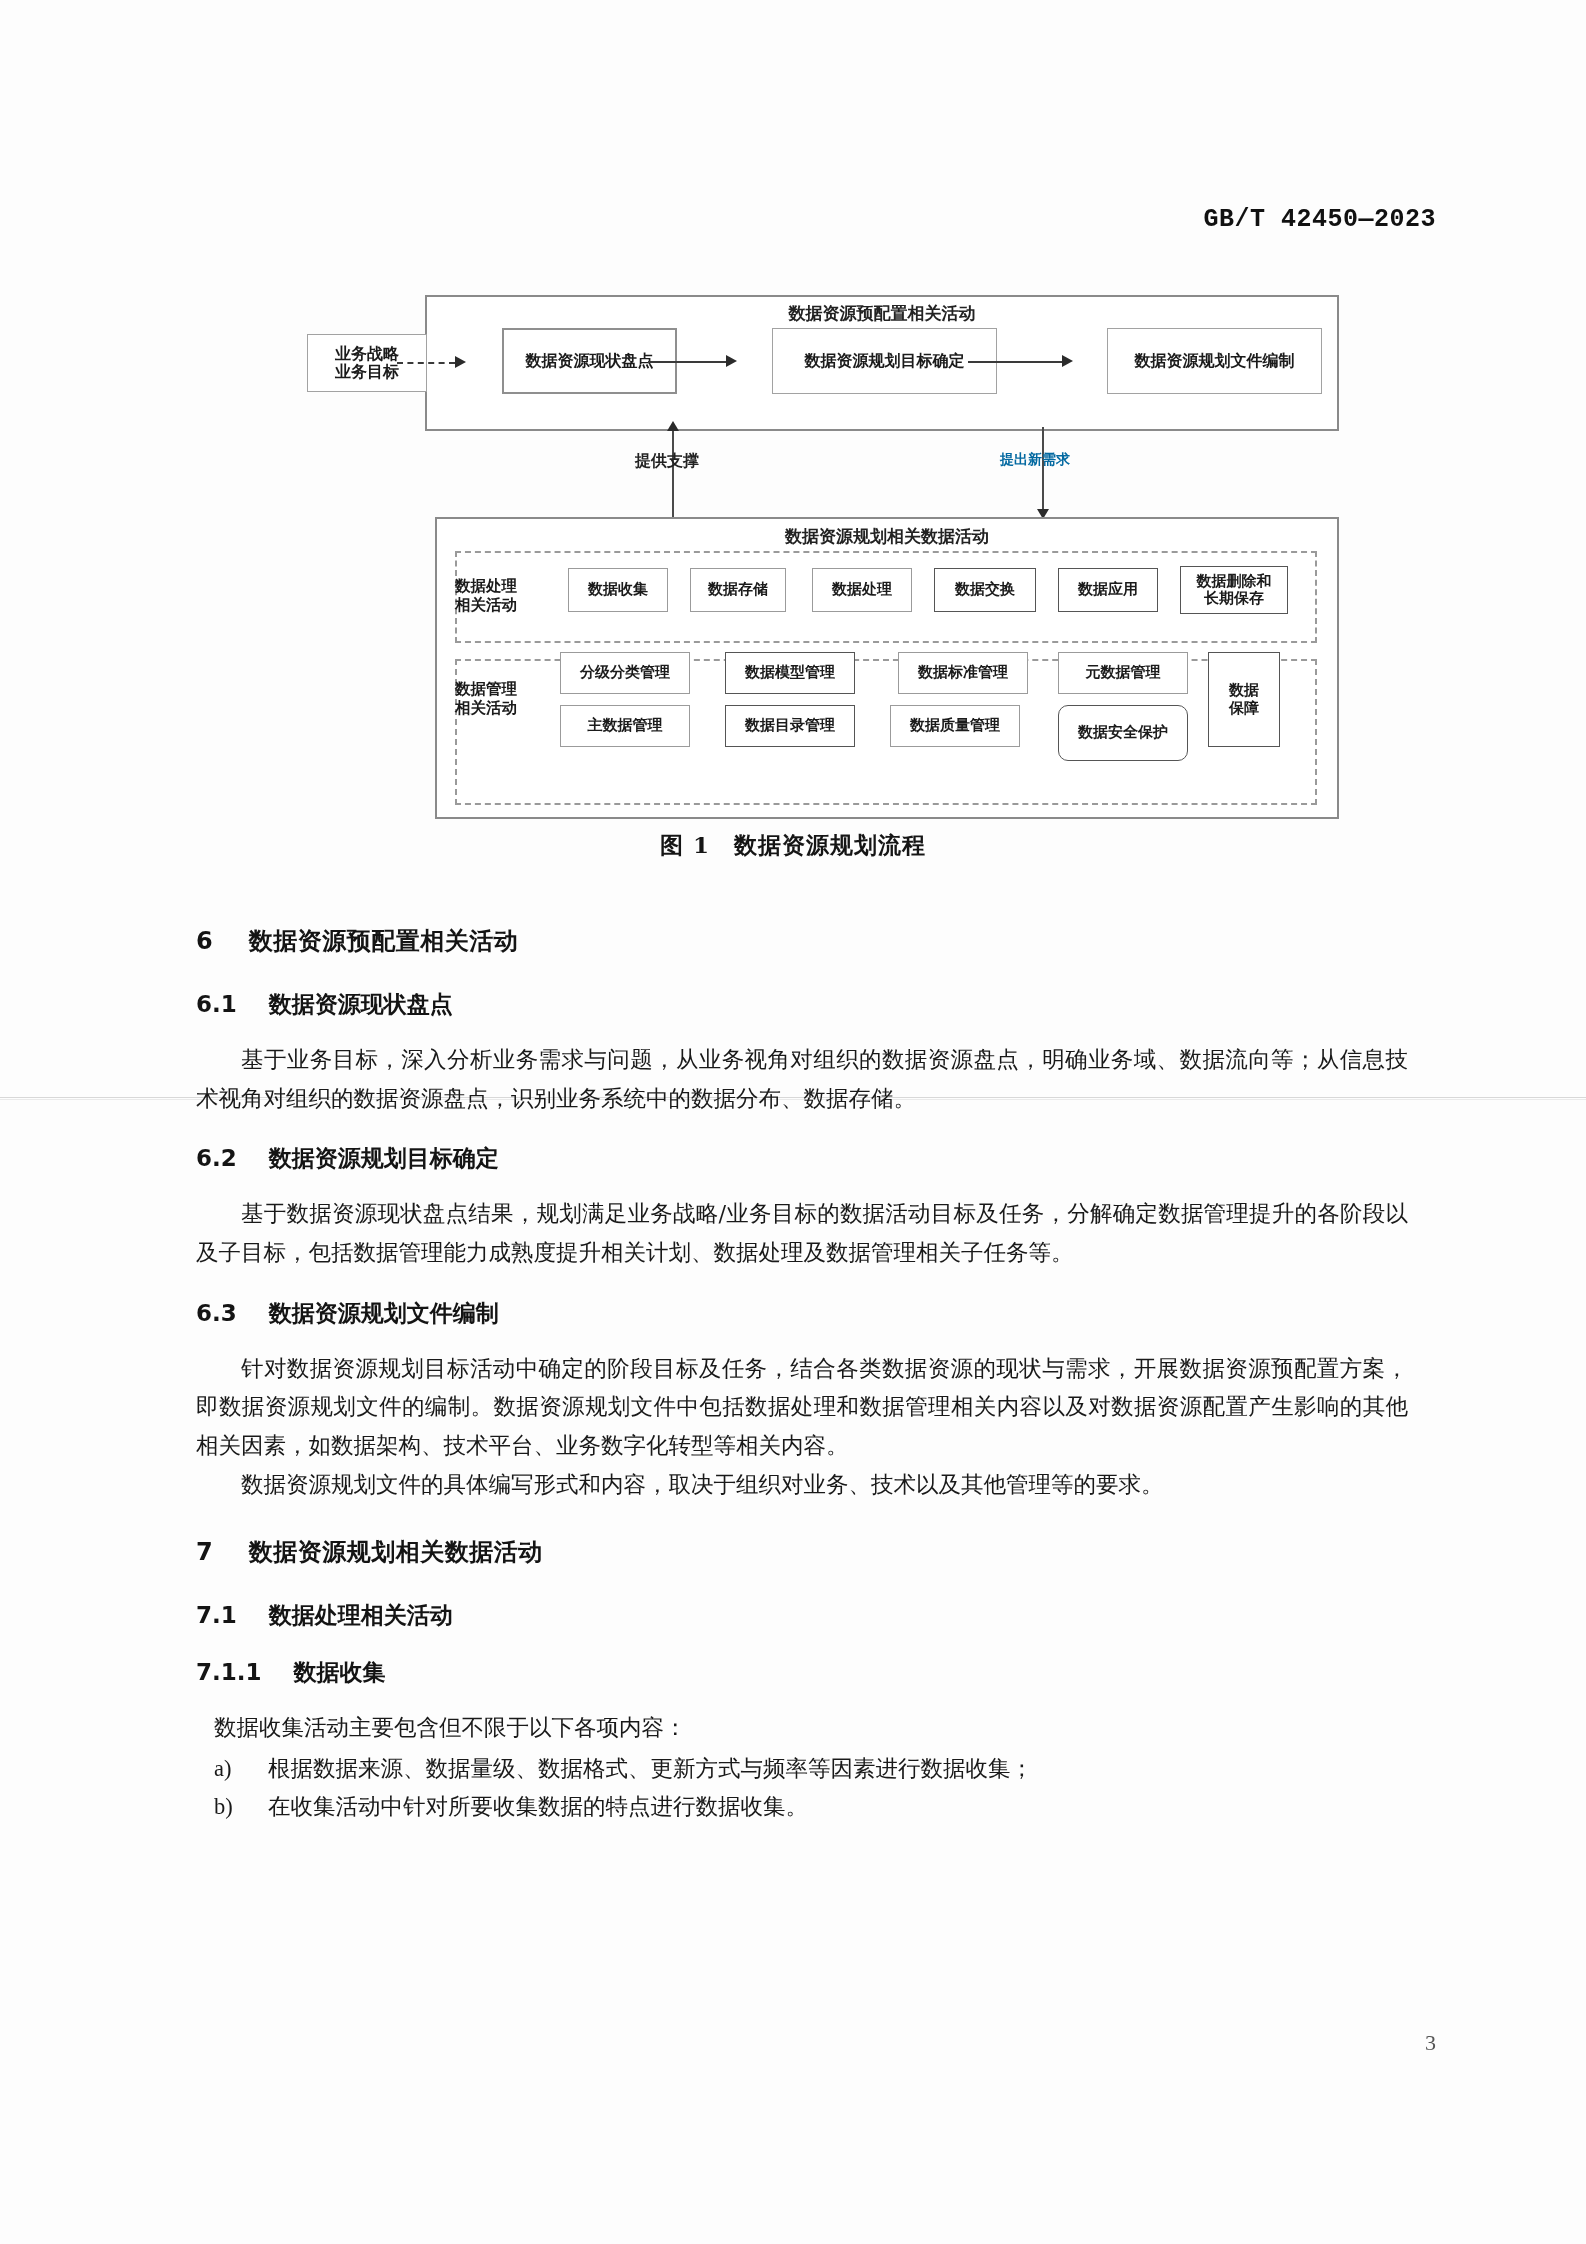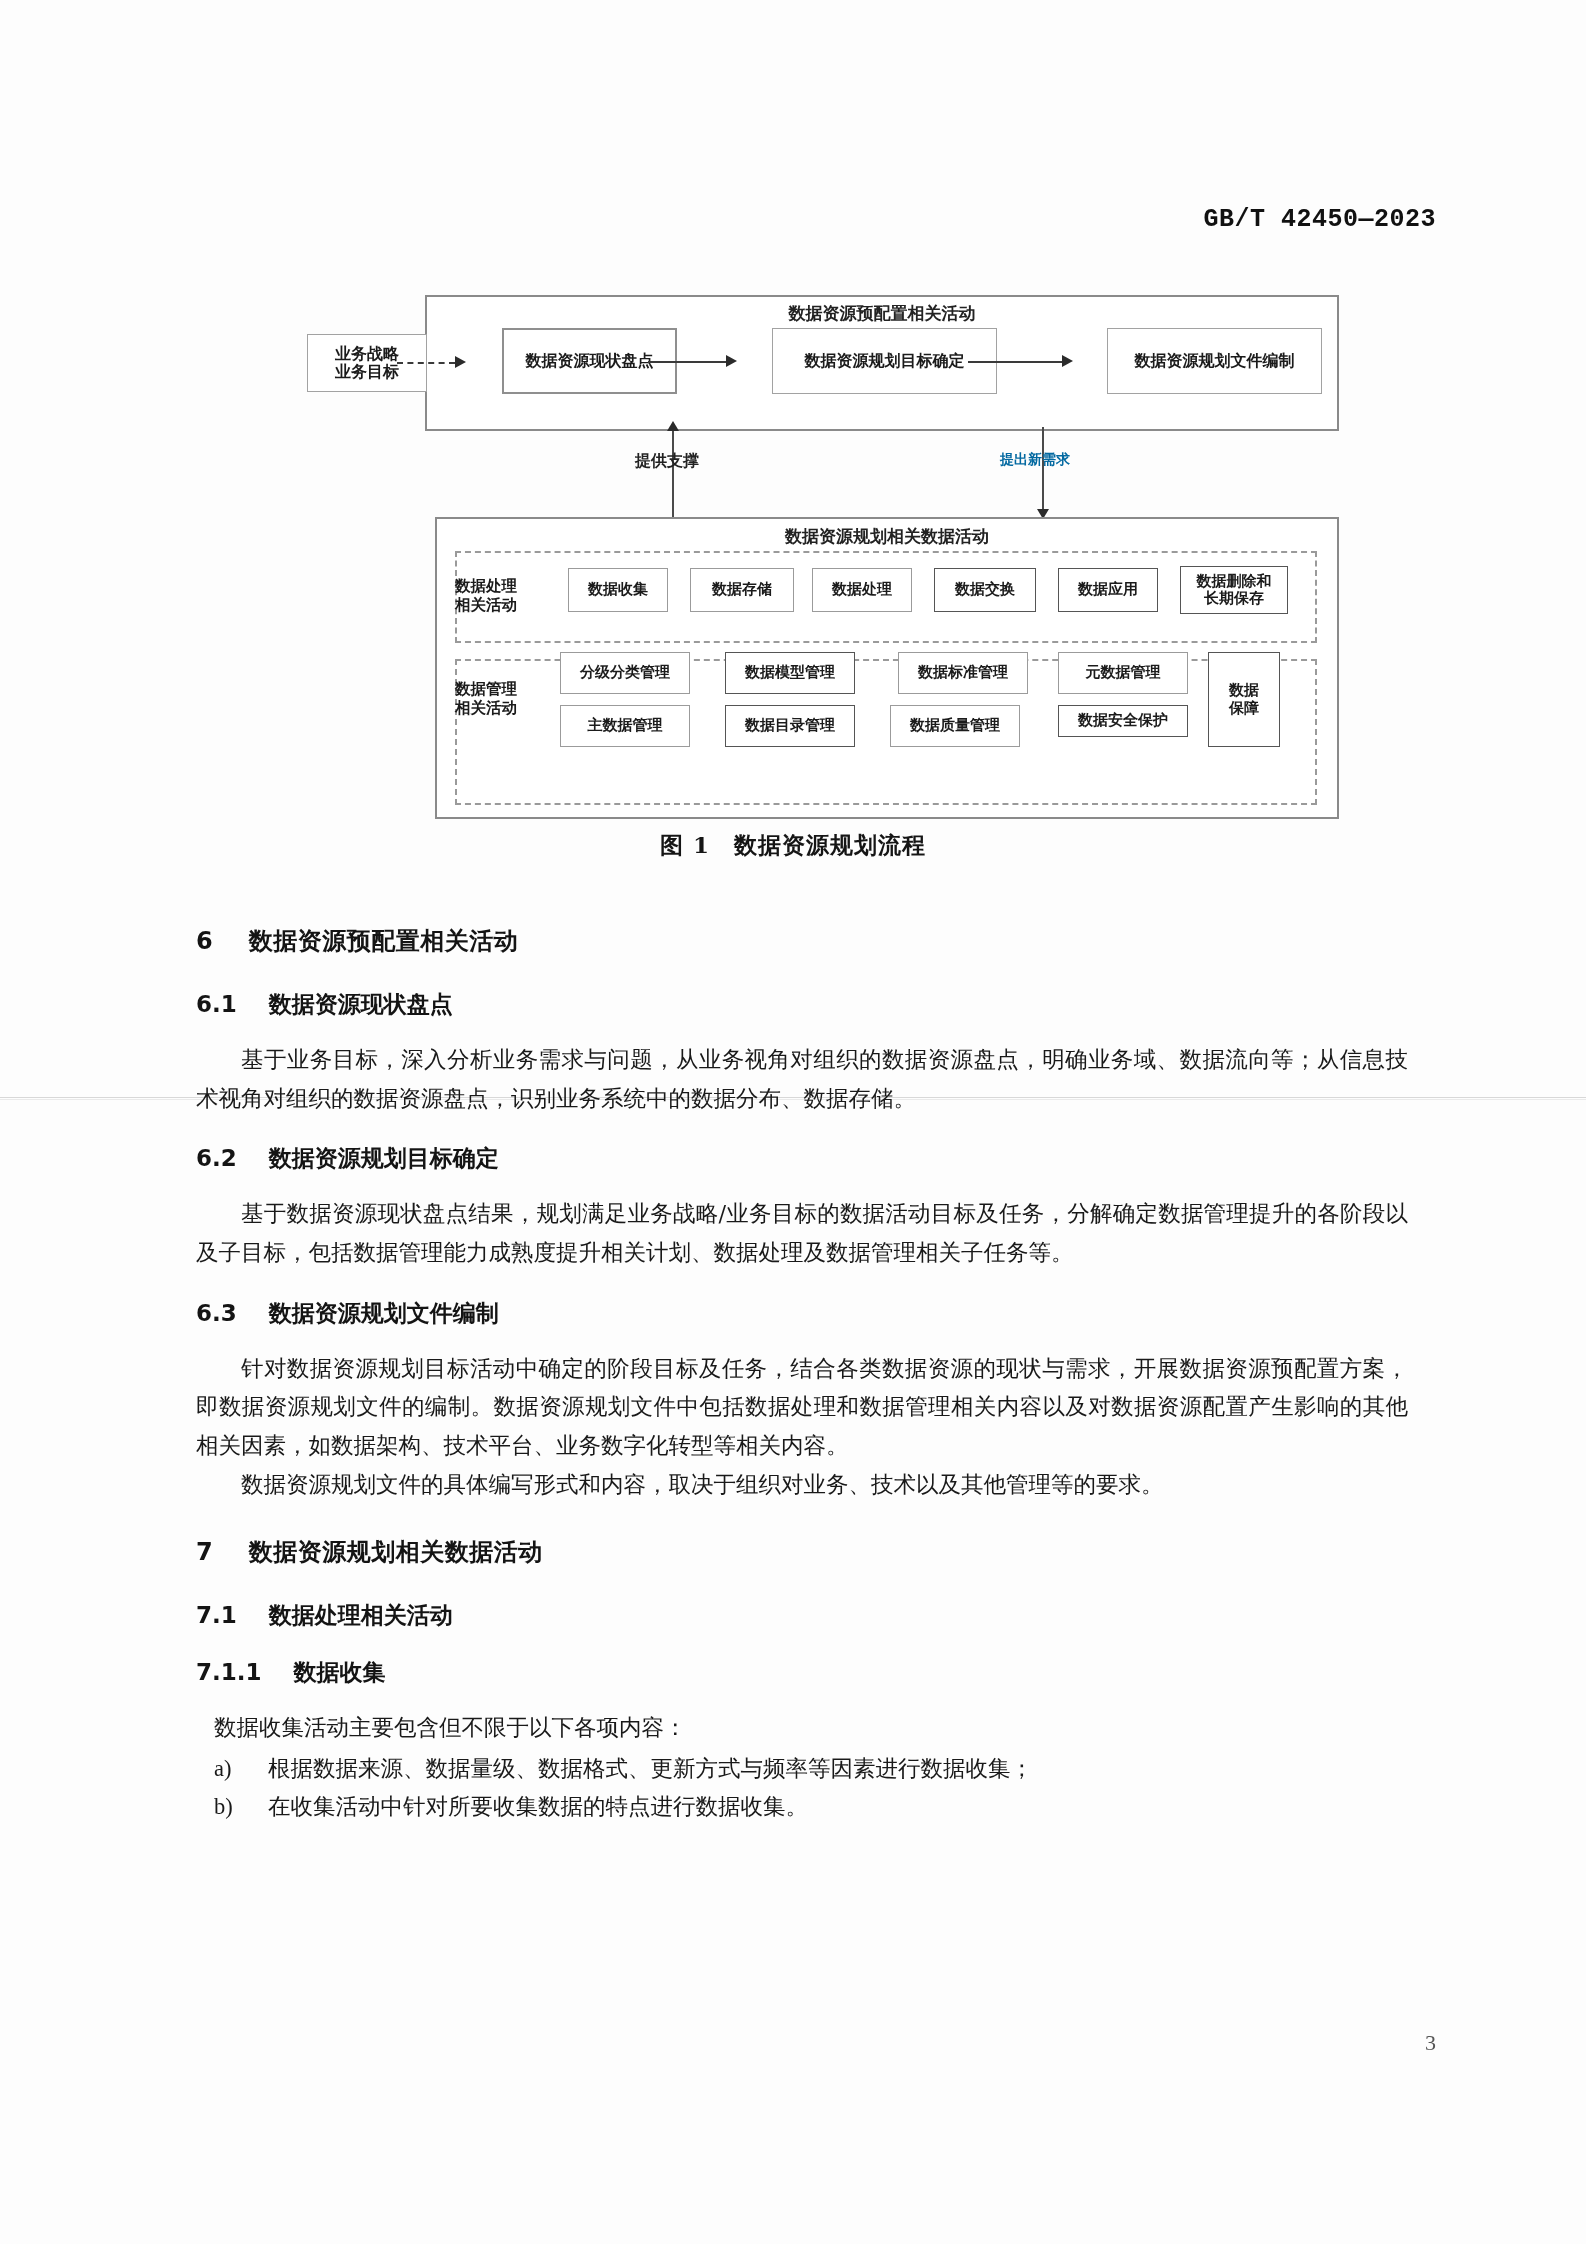--- a/index.html
+++ b/index.html
@@ -213,21 +213,21 @@
       <div class="dashgrp proc"></div>
       <div class="dashgrp mgmt"></div>
     </div>
 
     <div class="grp-lbl proc">
       <div>数据处理</div>
       <div>相关活动</div>
     </div>
 
     <div class="cell light" style="left:568px;top:283px;width:100px;height:44px;">数据收集</div>
-    <div class="cell light" style="left:690px;top:283px;width:104px;height:44px;">数据存储</div>
+    <div class="cell light" style="left:690px;top:283px;width:96px;height:44px;">数据存储</div>
     <div class="cell light" style="left:812px;top:283px;width:100px;height:44px;">数据处理</div>
     <div class="cell" style="left:934px;top:283px;width:102px;height:44px;">数据交换</div>
     <div class="cell" style="left:1058px;top:283px;width:100px;height:44px;">数据应用</div>
     <div class="cell" style="left:1180px;top:281px;width:108px;height:48px;">
       <div>
         <div>数据删除和</div>
         <div>长期保存</div>
       </div>
     </div>
 
@@ -237,21 +237,21 @@
     </div>
 
     <div class="cell light" style="left:560px;top:367px;width:130px;height:42px;">分级分类管理</div>
     <div class="cell" style="left:725px;top:367px;width:130px;height:42px;">数据模型管理</div>
     <div class="cell light" style="left:890px;top:367px;width:130px;height:42px;margin-left:8px;">数据标准管理</div>
     <div class="cell light" style="left:1058px;top:367px;width:130px;height:42px;">元数据管理</div>
 
     <div class="cell light" style="left:560px;top:420px;width:130px;height:42px;">主数据管理</div>
     <div class="cell" style="left:725px;top:420px;width:130px;height:42px;">数据目录管理</div>
     <div class="cell light" style="left:890px;top:420px;width:130px;height:42px;">数据质量管理</div>
-    <div class="cell" style="left:1058px;top:420px;width:130px;height:32px;">数据安全保护</div>
+    <div class="cell" style="left:1058px;top:420px;width:130px;height:56px;border-radius:10px;">数据安全保护</div>
 
     <div class="cell" style="left:1208px;top:367px;width:72px;height:95px;">
       <div>
         <div>数据</div>
         <div>保障</div>
       </div>
     </div>
 
   </div>
 

